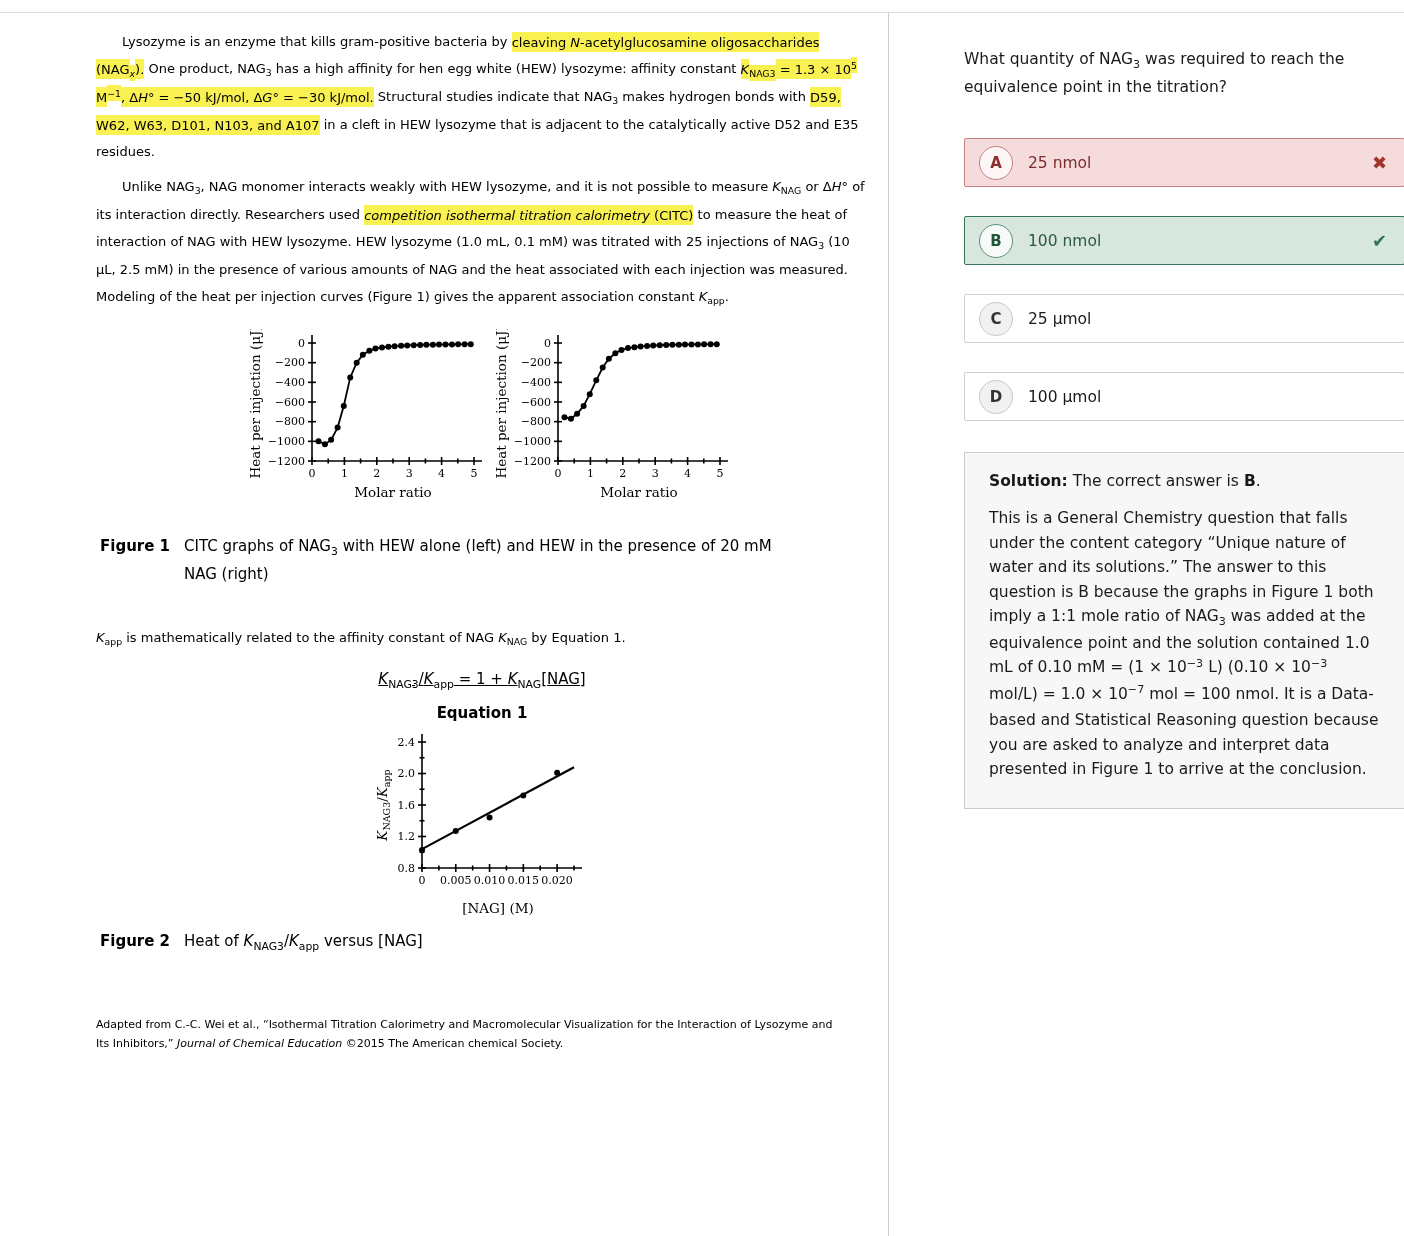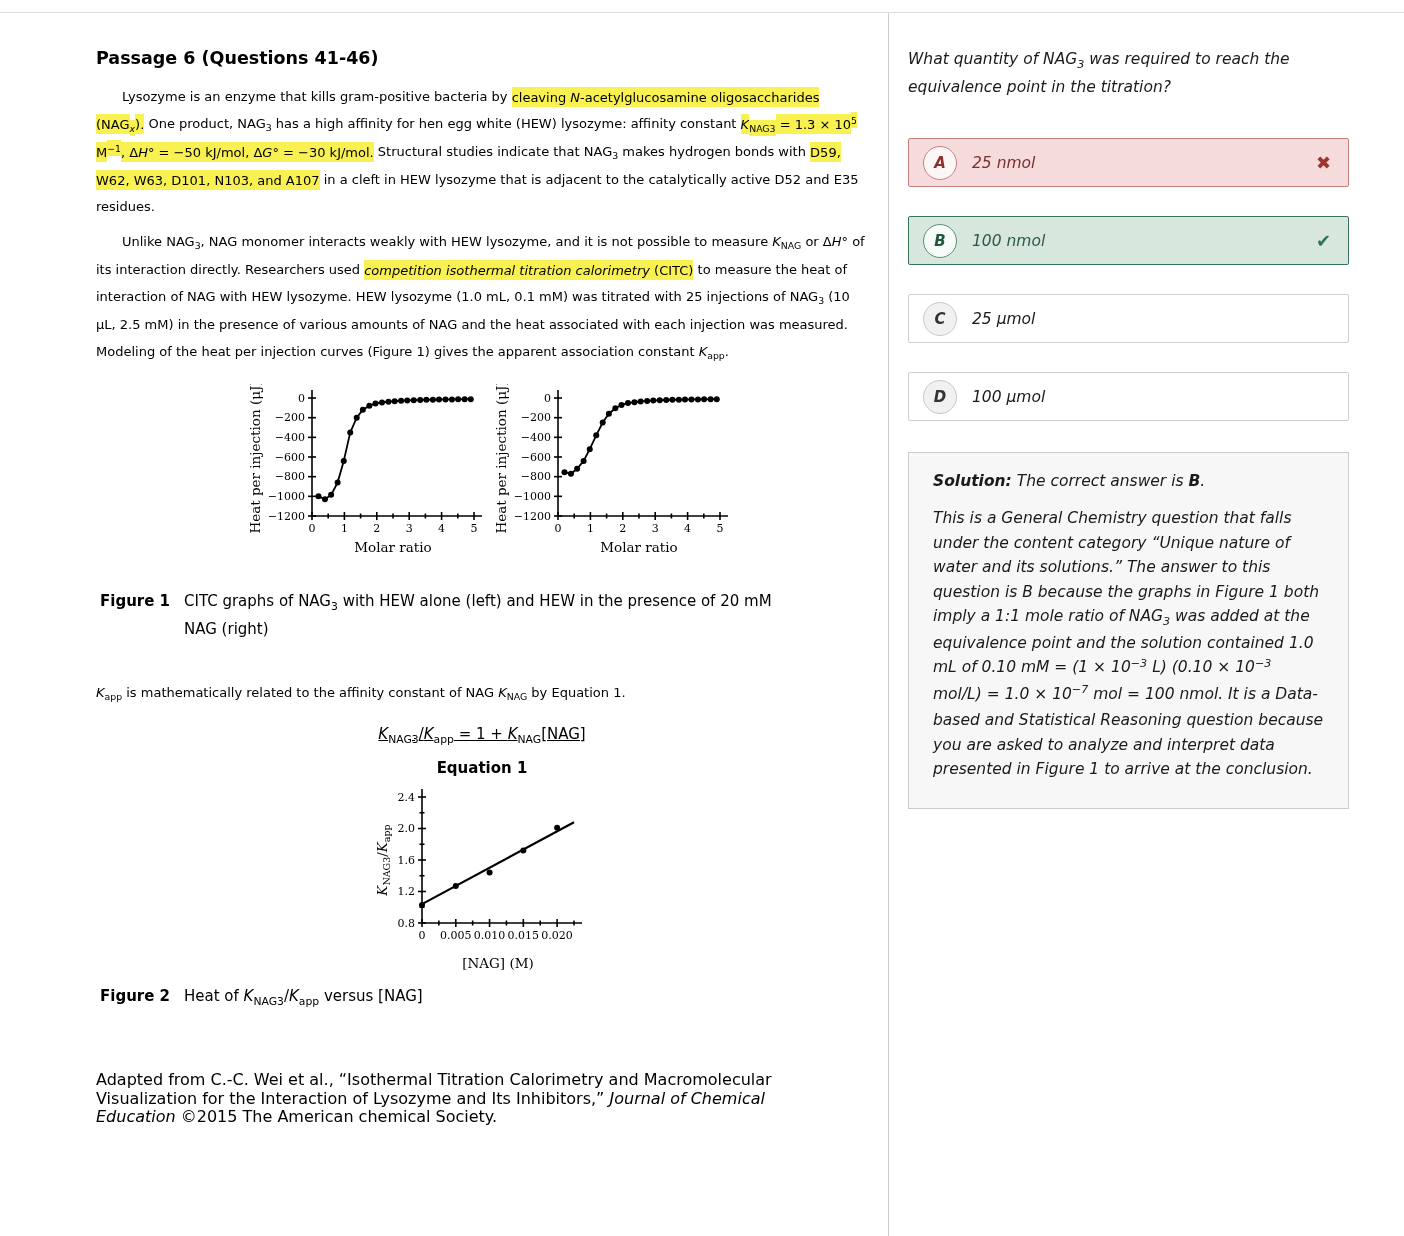--- a/index.html
+++ b/index.html
@@ -28,24 +28,24 @@
   .caption { display:flex; margin-top:32px; font-size:15px; line-height:27px; color:#000; }
   .cap-label { font-weight:bold; flex:0 0 88px; padding-left:4px; }
   .cap-body { flex:0 0 620px; }
 
   .kapp-p { margin-top:36px; }
   .equation { margin-top:14px; text-align:center; font-size:15px; line-height:27px; color:#000;text-decoration:underline; }
   .equation-label { margin-top:10px; text-align:center; font-size:15px; font-weight:bold; color:#000; }
   .plotting-p { margin-top:8px; }
   .fig2-row { margin-top:10px; display:flex; justify-content:center; }
   .cap2 { margin-top:10px; }
-  p.citation { margin-top:60px; font-size:16px; line-height:18.5px; color:#000; width:752px; }
+  p.citation { margin-top:60px; font-size:11px; line-height:18.5px; color:#000; width:752px; }
 
   
-  .right-col { position:absolute; left:908px; top:13px; width:441px;font-style:italic; }
+  .right-col { position:absolute; left:964px; top:13px; width:441px; }
   .question { margin-top:33px; font-size:15.5px; line-height:27px; color:#1a1a1a; }
   .options { margin-top:37px; }
   .opt { position:relative; display:flex; align-items:center; height:49px;
          border:1px solid #cfcfcf; background:#fff; border-radius:2px; margin-bottom:29px; cursor:pointer; }
   .opt .circ { width:34px; height:34px; border-radius:50%; border:1px solid #c8c8c8; background:#f1f1f1;
                display:flex; align-items:center; justify-content:center;
                font-weight:bold; font-size:15px; color:#333; margin:0 15px 0 14px; flex:0 0 34px; }
   .opt .lbl { font-size:15.5px; color:#1a1a1a; }
   .opt .ic { position:absolute; right:17px; top:50%; transform:translateY(-50%); font-size:18px; font-weight:bold; line-height:1; }
   .opt.incorrect-selected { background:#f5dbdb; border-color:#c98080; }
@@ -63,21 +63,20 @@
 
   svg { display:block; }
 </style>
 </head>
 <body>
 
 <div class="top-rule"></div>
 <div class="v-divider"></div>
 
 <div class="left-col">
-  <h1 class="passage-title">Passage 6 (Questions 41-46)</h1>
   <p class="body indent p1"><span>Lysozyme is an enzyme that kills gram-positive bacteria by </span><span class="hl">cleaving </span><span class="hl it">N</span><span class="hl">-acetylglucosamine oligosaccharides (NAG</span><span class="hl it sb">x</span><span class="hl">).</span><span> One product, NAG</span><span class="sb">3</span><span> has a high affinity for hen egg white (HEW) lysozyme: affinity constant </span><span class="hl it">K</span><span class="hl sb">NAG3</span><span class="hl"> = 1.3 × 10</span><span class="hl sp">5</span><span class="hl"> M</span><span class="hl sp">−1</span><span class="hl">, Δ</span><span class="hl it">H</span><span class="hl">° = −50 kJ/mol, Δ</span><span class="hl it">G</span><span class="hl">° = −30 kJ/mol.</span><span> Structural studies indicate that NAG</span><span class="sb">3</span><span> makes hydrogen bonds with </span><span class="hl">D59, W62, W63, D101, N103, and A107</span><span> in a cleft in HEW lysozyme that is adjacent to the catalytically active D52 and E35 residues.</span></p>
   <p class="body indent p2"><span>Unlike NAG</span><span class="sb">3</span><span>, NAG monomer interacts weakly with HEW lysozyme, and it is not possible to measure </span><span class="it">K</span><span class="sb">NAG</span><span> or Δ</span><span class="it">H</span><span>° of its interaction directly. Researchers used </span><span class="hl it">competition isothermal titration calorimetry</span><span class="hl"> (CITC)</span><span> to measure the heat of interaction of NAG with HEW lysozyme. HEW lysozyme (1.0 mL, 0.1 mM) was titrated with 25 injections of NAG</span><span class="sb">3</span><span> (10 μL, 2.5 mM) in the presence of various amounts of NAG and the heat associated with each injection was measured. Modeling of the heat per injection curves (Figure 1) gives the apparent association constant </span><span class="it">K</span><span class="sb">app</span><span>.</span></p>
 
   <div class="fig1-row">
     <svg viewBox="0 0 234 172" width="234" height="172">
         <g stroke="#000" stroke-width="1.6" fill="none">
           <line x1="64" y1="6" x2="64" y2="132"></line>
           <line x1="64" y1="132" x2="234" y2="132"></line>
           <line x1="60" y1="14" x2="68" y2="14"></line>
           <line x1="60" y1="33.666666666666664" x2="68" y2="33.666666666666664"></line>

